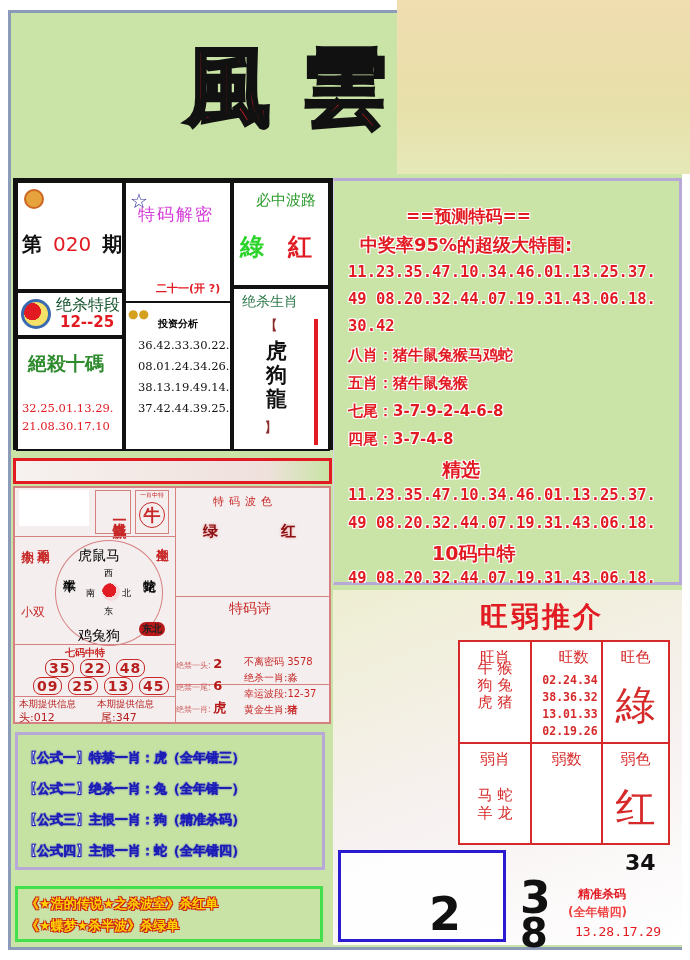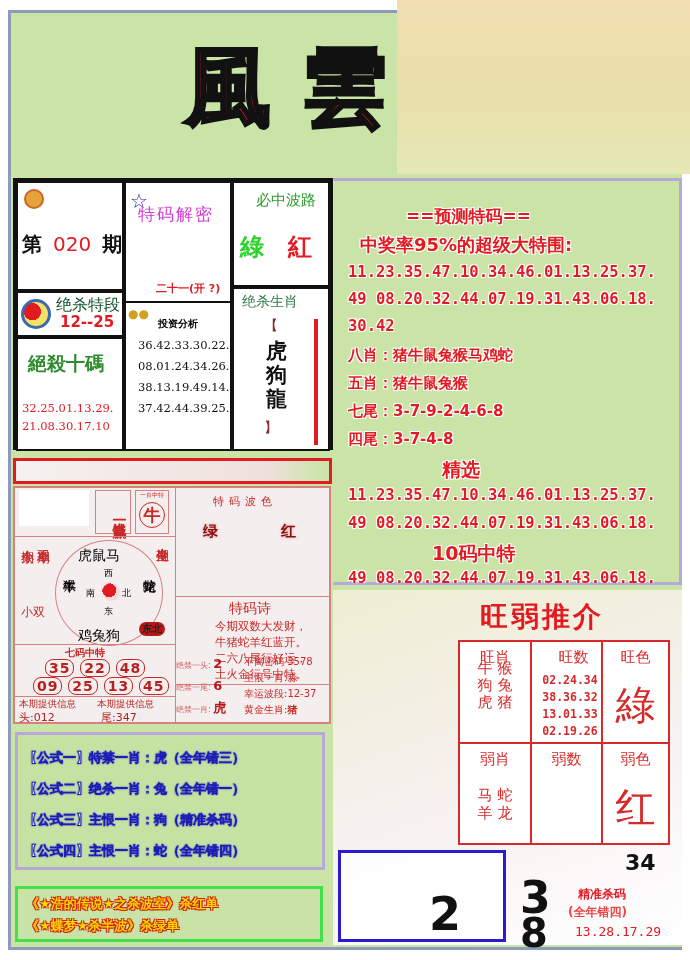--- a/index.html
+++ b/index.html
@@ -140,40 +140,34 @@
   <div style="position:absolute;left:82px;top:210px;font-size:9.5px;color:#b82020">本期提供信息</div>
   <div style="position:absolute;left:4px;top:222px;font-size:11px;color:#b82020;white-space:nowrap"><span>头:</span><span>012</span></div>
   <div style="position:absolute;left:86px;top:222px;font-size:11px;color:#b82020;white-space:nowrap"><span>尾:</span><span>347</span></div>
 
   <div style="position:absolute;left:160px;top:0;width:1px;height:236px;background:#d78080"></div>
   <div style="position:absolute;left:198px;top:6px;font-size:11px;color:#c82828;letter-spacing:5px">特码波色</div>
   <div style="position:absolute;left:188px;top:34px;font-size:15px;font-weight:bold;color:#8a1010;text-shadow:0 0 3px #f0a0a0">绿</div>
   <div style="position:absolute;left:266px;top:34px;font-size:15px;font-weight:bold;color:#8a1010;text-shadow:0 0 3px #f0a0a0">红</div>
   <div style="position:absolute;left:160px;top:108px;width:156px;border-top:1px solid #d78080"></div>
   <div style="position:absolute;left:214px;top:112px;font-size:14px;color:#c82828">特码诗</div>
-  <div style="position:absolute;left:200px;top:130px;font-size:11.5px;line-height:16px;color:#c82828">
-    <div>今期双数大发财，</div>
-    <div>牛猪蛇羊红蓝开。</div>
-    <div>二六八尾行好运，</div>
-    <div>土火金行号中特。</div>
-  </div>
   <div style="position:absolute;left:160px;top:196px;width:156px;border-top:1px solid #d78080"></div>
   <div style="position:absolute;left:162px;top:174px;font-size:8px;line-height:19px;color:#d06060">
   </div>
 
 </div>
 
 <div class="abs" style="left:176px;top:654px;font-size:8px;line-height:20px;color:#d06060;white-space:nowrap">
   <div><span>绝禁一头:</span> <b style="font-size:13px;color:#b81818">2</b></div>
   <div><span>绝禁一尾:</span> <b style="font-size:13px;color:#b81818">6</b></div>
   <div><span>绝禁一肖:</span> <b style="font-size:13px;color:#b81818">虎</b></div>
 </div>
 <div class="abs" style="left:244px;top:654px;font-size:10px;line-height:16px;color:#c82828;white-space:nowrap">
   <div><span>不离密码</span> <span>3578</span></div>
-  <div><span>主恨一肖:</span><span>淼</span></div>
+  <div><span>绝杀一肖:</span><span>淼</span></div>
   <div><span>幸运波段:</span><span>12-37</span></div>
   <div><span>黄金生肖:</span><b>猪</b></div>
 </div>
 
 <div class="abs formulas">
   <div class="formula" style="top:14px">【公式一】特禁一肖：虎（全年错三）</div>
   <div class="formula" style="top:45px">【公式二】绝杀一肖：兔（全年错一）</div>
   <div class="formula" style="top:76px">【公式三】主恨一肖：狗（精准杀码）</div>
   <div class="formula" style="top:107px">【公式四】主恨一肖：蛇（全年错四）</div>
 </div>

